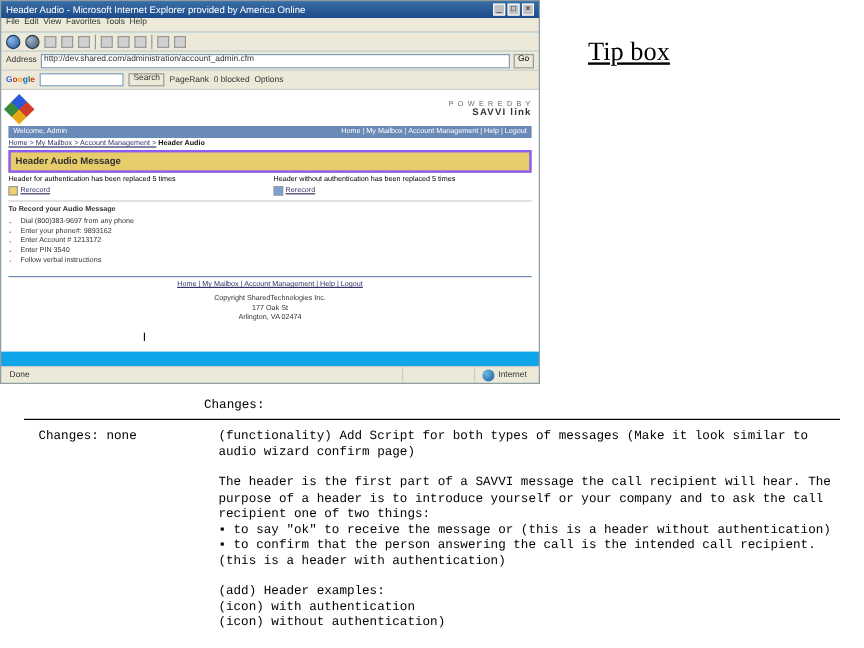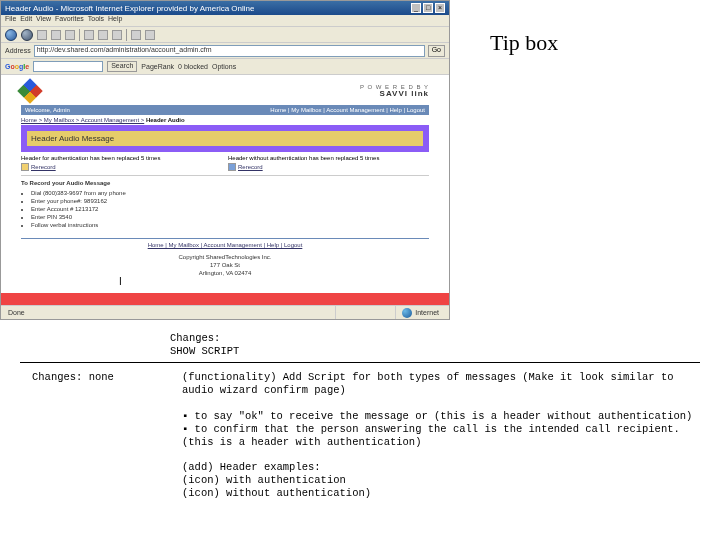--- a/index.html
+++ b/index.html
@@ -13,21 +13,21 @@
     overflow: hidden;
   }
   .top-area {
     display: flex;
     height: 320px;
   }
   .screenshot-container {
     width: 450px;
     height: 320px;
     position: relative;
-    background: #ef4444;
+    background: #0ea5e9;
     border: 1px solid #999;
   }
   
   .title-bar {
     height: 14px;
     background: linear-gradient(to bottom, #3a6ea5 0%, #1b4a8a 100%);
     color: #fff;
     font-size: 8px;
     padding: 1px 4px;
     display: flex;
@@ -81,40 +81,40 @@
   }
   .g-logo{
     font-weight:bold;
   }
   .g-logo .b{color:#2a5adb;} .g-logo .r{color:#d23c2a;} .g-logo .y{color:#e6a817;} .g-logo .g{color:#109618;}
   .g-input{width:70px;height:11px;border:1px solid #7f9db9;background:#fff;}
   .g-btn{height:11px;border:1px solid #999;background:#ece9d8;padding:0 3px;}
   .content-area{
     background:#fff;
     height:218px;
-    padding:4px 20px;
+    padding:4px 6px;
     position:relative;
     overflow:hidden;
   }
   .logo-row{display:flex;justify-content:space-between;align-items:center;height:24px;}
   .ss-logo{
     width:18px;height:18px;
     transform:rotate(45deg);
     background:conic-gradient(#d23c2a 0 90deg,#e6a817 90deg 180deg,#3a8a3a 180deg 270deg,#2a5adb 270deg 360deg);
   }
   .powered{font-size:6px;text-align:right;line-height:1;color:#666;letter-spacing:1px;}
   .powered .lk{font-size:8px;color:#333;font-weight:bold;}
   .crumb-bar{
     background:#6a8ab8;color:#fff;font-size:6px;padding:2px 4px;display:flex;justify-content:space-between;margin-top:2px;
   }
   .crumb2{font-size:6px;color:#336;padding:2px 0;}
   .crumb2 a{color:#336;text-decoration:underline;}
   .crumb2 b{color:#111;}
   .header-banner{
-    background:#e6cc6a;border:6px solid #8b5cf6;padding:3px 4px;font-size:8px;font-weight:normal;color:#333;
+    background:#e6cc6a;border:2px solid #8b5cf6;padding:3px 4px;font-size:8px;font-weight:bold;color:#333;
   }
   .two-col{
     display:flex;margin-top:3px;font-size:6px;gap:6px;border-bottom:1px solid #ccc;padding-bottom:4px;
   }
   .two-col > div{flex:1;}
   .mini-link{display:flex;align-items:center;gap:2px;margin-top:2px;}
   .mini-ico{width:8px;height:8px;border:1px solid #999;background:#f0d070;}
   .mini-ico.b{background:#7aa0d8;}
   .mini-link span{color:#336;text-decoration:underline;}
   .instr-head{font-size:6px;font-weight:bold;color:#333;margin-top:4px;}
@@ -129,20 +129,21 @@
     position:absolute;left:0;bottom:0;right:0;height:14px;background:#ece9d8;border-top:1px solid #ccc;
     display:flex;align-items:center;font-size:7px;color:#333;padding:0 4px;
   }
   .status-bar .sp{flex:1;border-right:1px solid #ccc;height:100%;display:flex;align-items:center;padding:0 3px}
   .status-bar .ie{display:flex;align-items:center;gap:3px;padding:0 6px;}
   .globe{width:10px;height:10px;border-radius:50%;background:radial-gradient(circle at 30% 30%,#6ab8e6,#1a5a9a);}
   
   .tip-box {
     flex:1;
     padding: 30px 20px 0 40px;
+    text-decoration: underline;
   }
   .tip-label {
     font-size: 22px;
     font-family: "Times New Roman", serif;
     color: #000;
   }
   
   .bottom-area {
     padding: 6px 20px 0 20px;
     font-size: 10.5px;
@@ -271,30 +272,30 @@
   </div>
 
   <div class="tip-box">
     <div class="tip-label">Tip box</div>
   </div>
 </div>
 
 <div class="bottom-area">
   <div class="changes-row1">
     <div>Changes:</div>
-    <div>SHOW SCRIPT</div>
   </div>
   <hr class="hr-sep">
   <div class="cols2">
     <div class="left-col">
       <div>Changes:  none</div>
     </div>
     <div class="right-col">
       <div class="para">(functionality) Add Script for both types of messages (Make it look similar to audio wizard confirm page)</div>
       <div class="para">
+        <div>The header is the first part of a SAVVI message the call recipient will hear.  The purpose of a header is to introduce yourself or your company and to ask the call recipient one of two things:</div>
         <ul class="bullet-list">
           <li>to say "ok" to receive the message or (this is a header without authentication)</li>
           <li>to confirm that the person answering the call is the intended call recipient. (this is a header with authentication)</li>
         </ul>
       </div>
       <div class="para">
         <div>(add) Header examples:</div>
         <div>(icon) with authentication</div>
         <div>(icon) without authentication)</div>
       </div>

